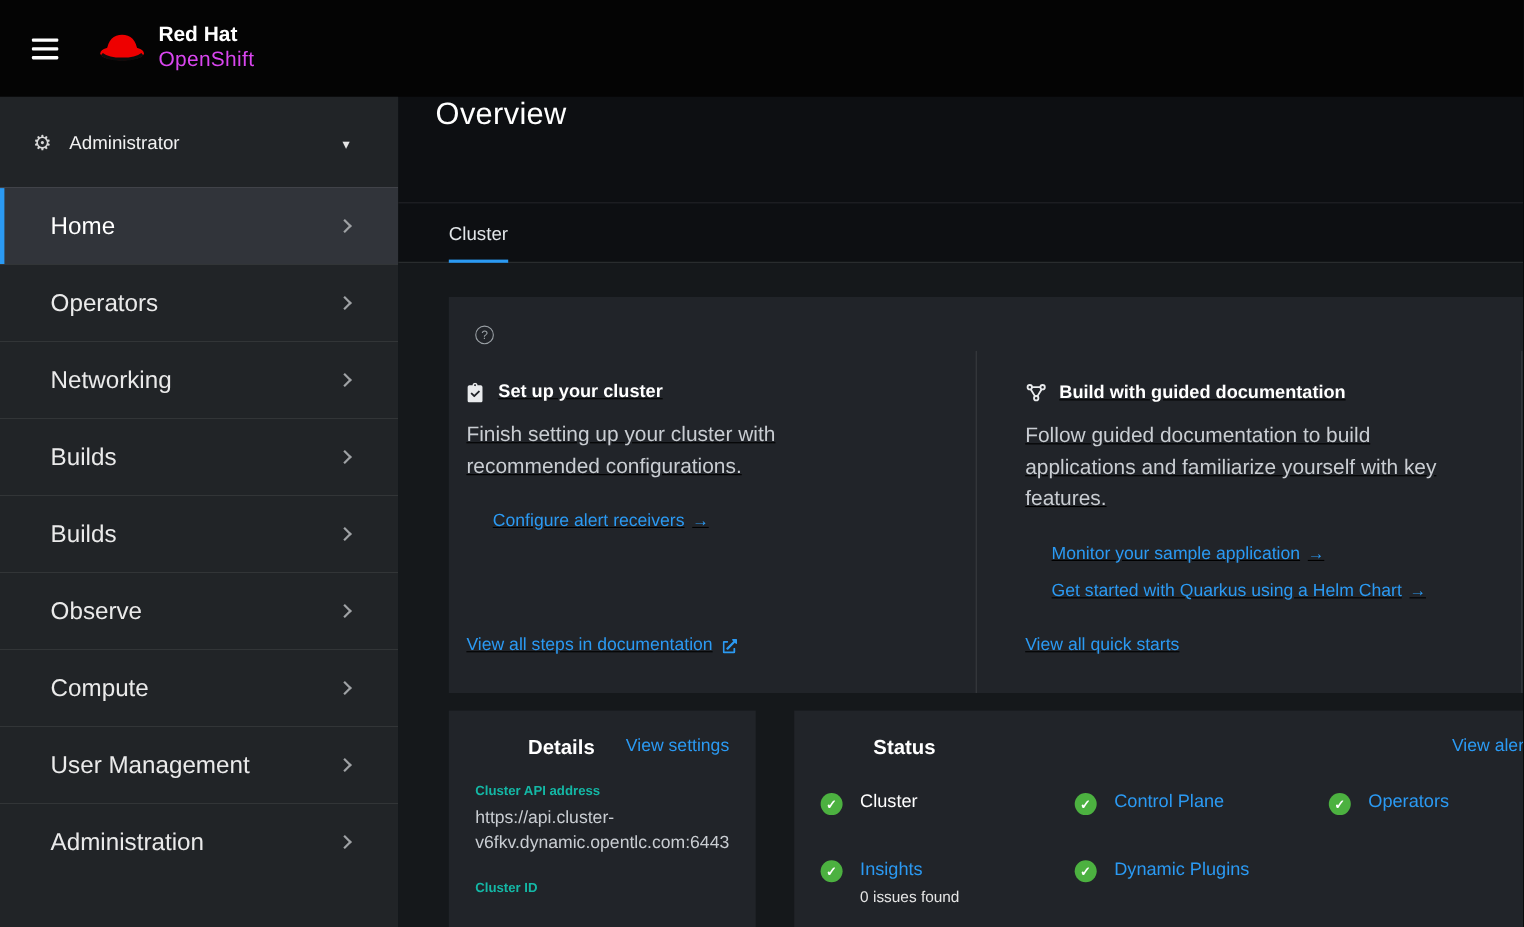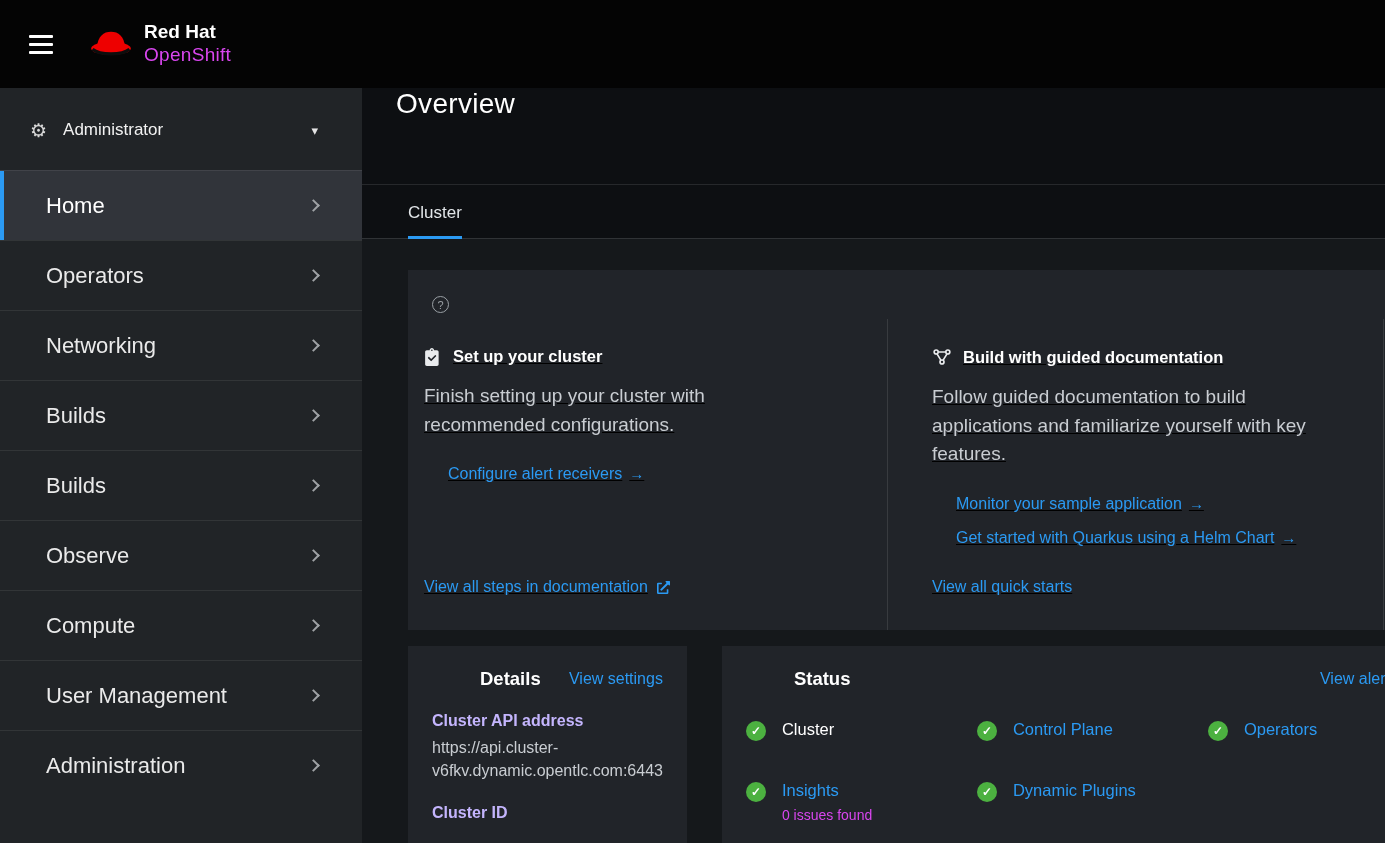--- a/index.html
+++ b/index.html
@@ -63,29 +63,29 @@
 
   
   .cards-row { display:flex; gap:35px; margin-top:16px; }
   .card-details { width:340px; height:280px; padding:22px 24px; }
   .card-status { width:700px; height:280px; padding:22px 24px; }
   .card-head { display:flex; justify-content:space-between; align-items:center; }
   .card-title { font-size:18.5px; font-weight:700; color:#fff;margin-left:48px; }
   .card-action { font-size:16px; color:#2b9af3; cursor:pointer; white-space:nowrap; }
 
   .details-field { margin-top:22px; }
-  .field-label { font-size:16px; font-weight:700; color:#c4b5fd; margin-bottom:6px; }
+  .field-label { font-size:12px; font-weight:700; color:#14b8a6; margin-bottom:6px; }
   .field-value { font-size:16px; color:#c9cdd2; line-height:1.45; }
 
   .status-grid { margin-top:30px; display:grid; grid-template-columns:repeat(3,231px); row-gap:40px; }
   .status-item { display:flex; gap:16px; align-items:flex-start; }
   .check { width:20px; height:20px; flex:none; margin-top:1px; border-radius:50%; background:#4cb140; color:#fff; font-size:12px; font-weight:700; display:flex; align-items:center; justify-content:center; }
   .status-label { font-size:16.5px; color:#fff; }
   .status-label.is-link { color:#2b9af3; cursor:pointer; }
-  .status-sub { margin-top:7px; font-size:14px; color:#d946ef; }
+  .status-sub { margin-top:7px; font-size:14px; color:#e5e5e5; }
 </style>
 </head>
 <body>
 
 <div class="app">
 
   <header class="masthead">
     <button class="nav-toggle" aria-label="menu">
       <span></span>
       <span></span>

